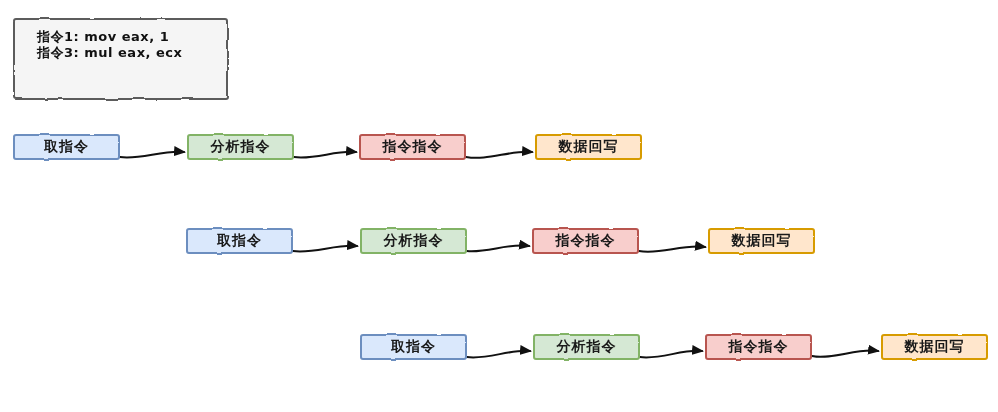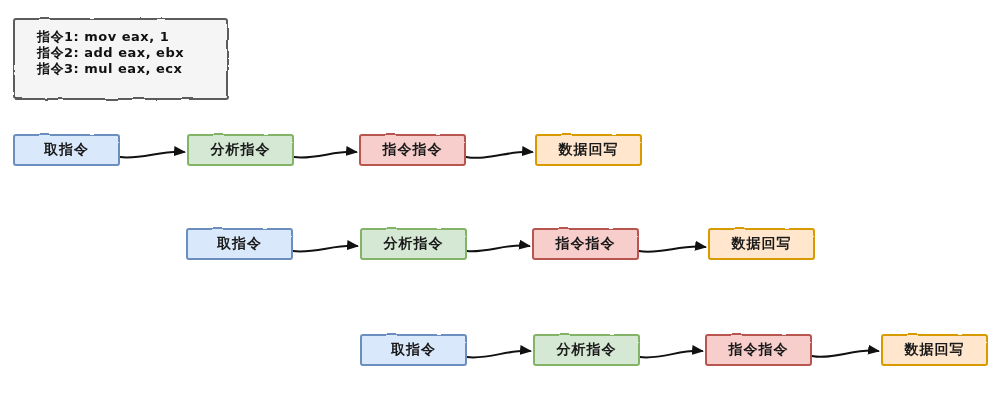--- a/index.html
+++ b/index.html
@@ -17,21 +17,21 @@
   }
   .svgdefs {
     position: absolute;
     width: 0;
     height: 0;
   }
   
   .box {
     position: absolute;
     width: 107px;
-    height: 32px;
+    height: 26px;
     display: flex;
     align-items: center;
     justify-content: center;
   }
   .bd {
     position: absolute;
     inset: 0;
     border: 2px solid var(--stroke, #333333);
     background: var(--fill, #ffffff);
     border-radius: 3px;
@@ -89,21 +89,20 @@
         <feTurbulence type="fractalNoise" baseFrequency="0.045" numOctaves="3" seed="7" result="n"></feTurbulence>
         <feDisplacementMap in="SourceGraphic" in2="n" scale="3.5" xChannelSelector="R" yChannelSelector="G"></feDisplacementMap>
       </filter>
     </defs>
   </svg>
 
   <div class="code-box" style="--fill: #f5f5f5; --stroke: #5c5c5c;">
     <i class="bd"></i>
     <div class="code-lines">
       <div class="code-line">指令1: mov eax, 1</div>
-      <div class="code-line">指令2: add eax, ebx</div>
       <div class="code-line">指令3: mul eax, ecx</div>
     </div>
   </div>
 
   <svg class="arrows" width="998" height="412" viewBox="0 0 998 412">
     <defs>
       <marker id="ah" markerUnits="userSpaceOnUse" markerWidth="12" markerHeight="10" refX="10" refY="5" orient="auto">
         <path class="arrow-head" d="M0,0 L12,5 L0,10 Z" fill="#111111"></path>
       </marker>
     </defs>

